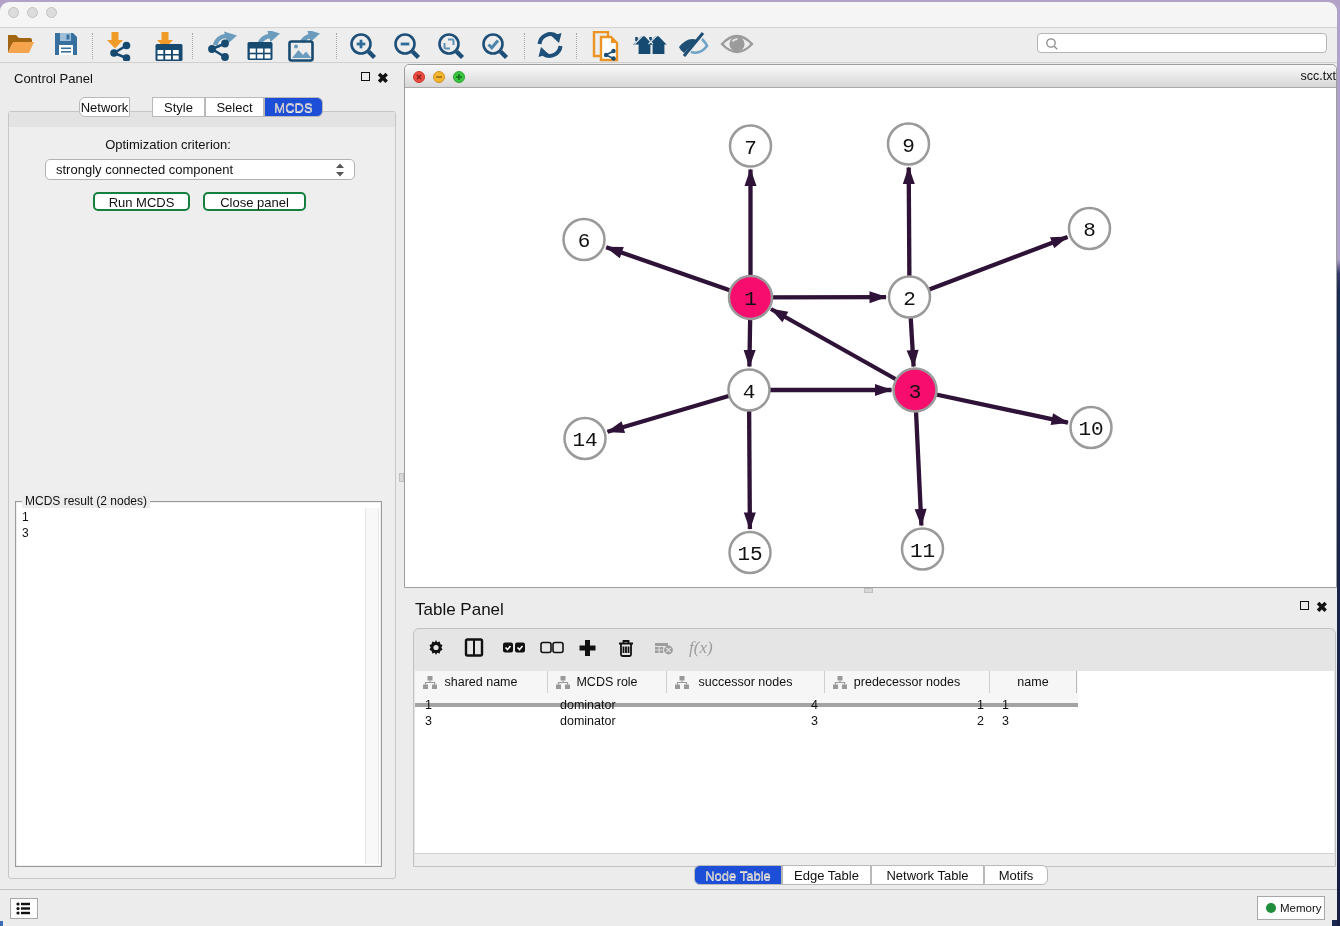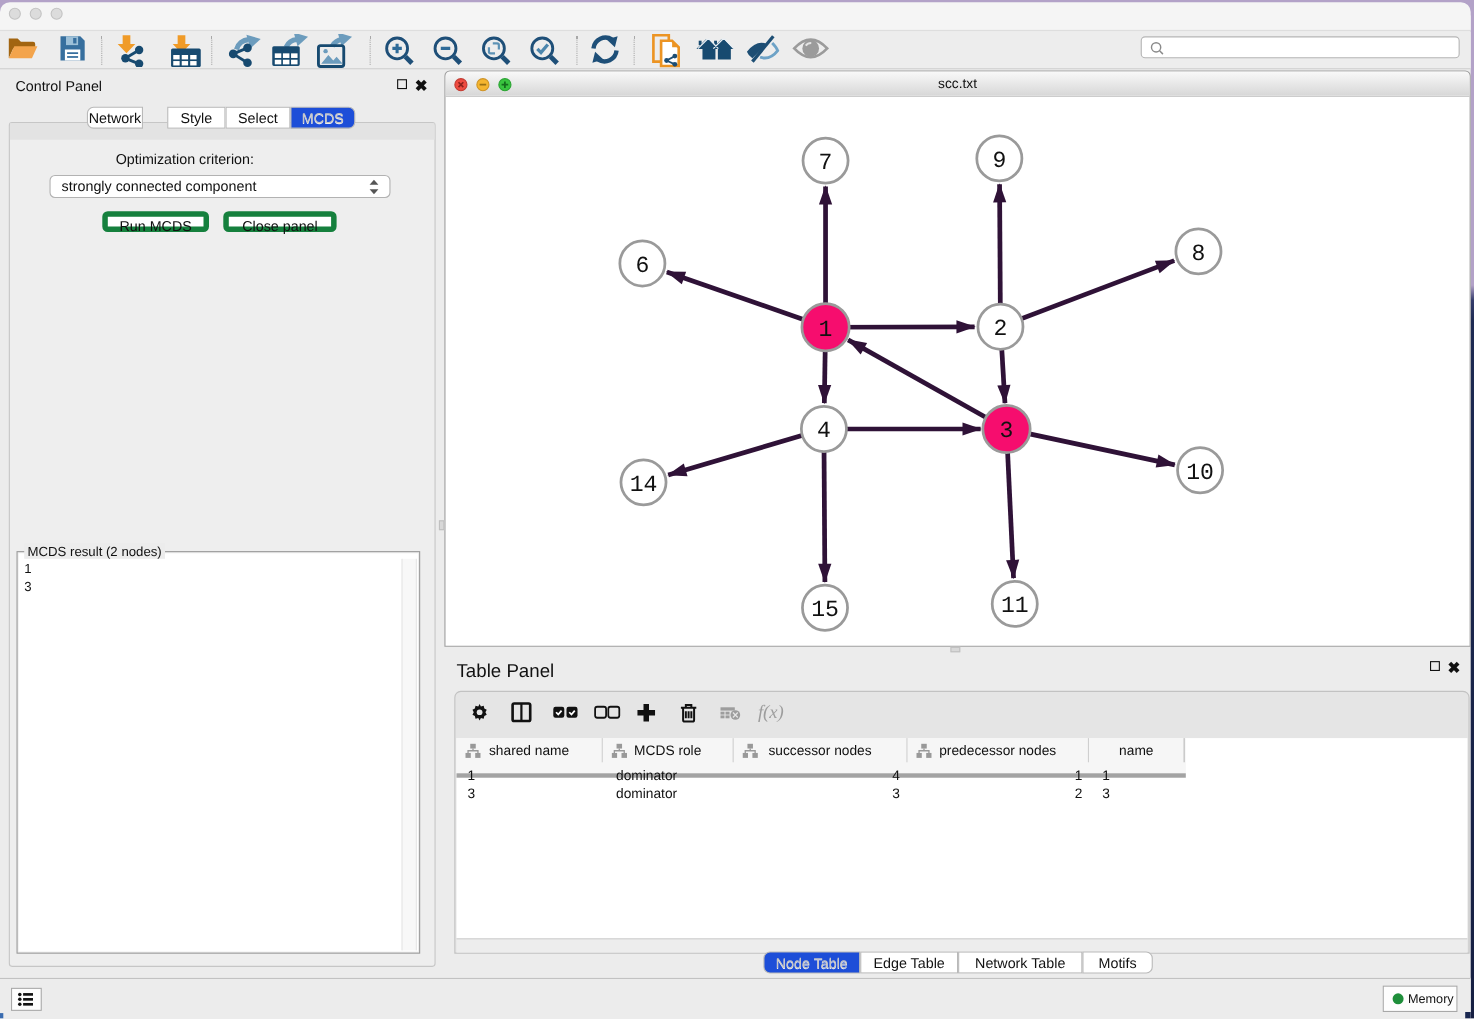--- a/index.html
+++ b/index.html
@@ -23,30 +23,30 @@
 .winbtn{position:absolute;font-size:12px;color:#111}
 #cp-tabs{left:79px;top:97px;height:20px}
 .tab{position:absolute;top:0;height:20px;background:#fff;border:1px solid #b9b9b9;font-size:13px;text-align:center;line-height:19px;color:#111}
 .tab.first{border-radius:6px 0 0 6px}
 .tab.last{border-radius:0 6px 6px 0}
 .tab.disabled{background:#1d4ed8;color:#c6c6c6;text-shadow:0 1px 0 #eee}
 #cp-inner{left:8px;top:111px;width:388px;height:768px;background:#eee;border:1px solid #c6c6c6;border-radius:3px}
 #cp-band{left:9px;top:112px;width:386px;height:15px;background:#e3e3e3}
 #opt-label{left:0;top:137px;width:336px;text-align:center;font-size:13px;color:#111}
 #dropdown{left:45px;top:159px;width:310px;height:21px;background:#fff;border:1px solid #b2b2b2;border-radius:5px;font-size:13px;line-height:19px;color:#111;padding-left:10px}
-.btn{position:absolute;height:19px;background:#fff;border:5px solid #15803d;border-radius:5px;font-size:13px;text-align:center;line-height:18px;color:#111}
+.btn{position:absolute;height:19px;background:#fff;border:2px solid #15803d;border-radius:5px;font-size:13px;text-align:center;line-height:18px;color:#111}
 #fieldset{left:15px;top:501px;width:367px;height:366px;border:1px solid #9a9a9a}
 #legend{left:22px;top:494px;background:#ececec;padding:0 3px;font-size:12px;color:#111}
 #mcds-text{left:17px;top:503px;width:363px;height:362px;background:#fff;font-size:12px;color:#111;padding:6px 0 0 5px;line-height:16px}
 #mcds-sb{left:365px;top:508px;width:14px;height:356px;background:#f8f8f8;border-left:1px solid #e6e6e6;border-right:1px solid #e6e6e6}
 
 #netwin{left:404px;top:64px;width:933px;height:524px;background:#fff;border:1px solid #9e9e9e;border-radius:5px 5px 0 0}
 #nettitle{left:0;top:0;width:931px;height:23px;background:linear-gradient(#f9f9f9,#d7d7d7);border-bottom:1px solid #ababab;border-radius:5px 5px 0 0}
 .mtl{position:absolute;top:5.5px;width:12px;height:12px;border-radius:50%}
-#net-name{width:100%;text-align:center;top:4px;font-size:12.5px;color:#111}
+#net-name{width:100%;text-align:right;top:4px;font-size:12.5px;color:#111}
 #divhandle1{left:399px;top:473px;width:5px;height:9px;background:#d8d8d8;border:1px solid #c0c0c0}
 #divhandle2{left:864px;top:588px;width:9px;height:5px;background:#d8d8d8;border:1px solid #c0c0c0}
 
 #tp-title{left:415px;top:600px;font-size:17px;color:#111}
 #tablebox{left:413px;top:628px;width:923px;height:239px;background:#e5e5e5;border:1px solid #c2c2c2;border-radius:6px 6px 0 0}
 #tbl-white{left:415px;top:671px;width:919px;height:182px;background:#fff}
 #tbl-header{left:415px;top:671px;width:663px;height:36px;background:#f6f6f6;border-bottom:4px solid #a3a3a3}
 .hcell{position:absolute;top:0;height:22px;border-right:1px solid #cfcfcf;font-size:12.5px;color:#111;text-align:center;line-height:22px}
 .hicon{position:absolute;top:5px}
 .cell{position:absolute;font-size:12.5px;color:#111}

